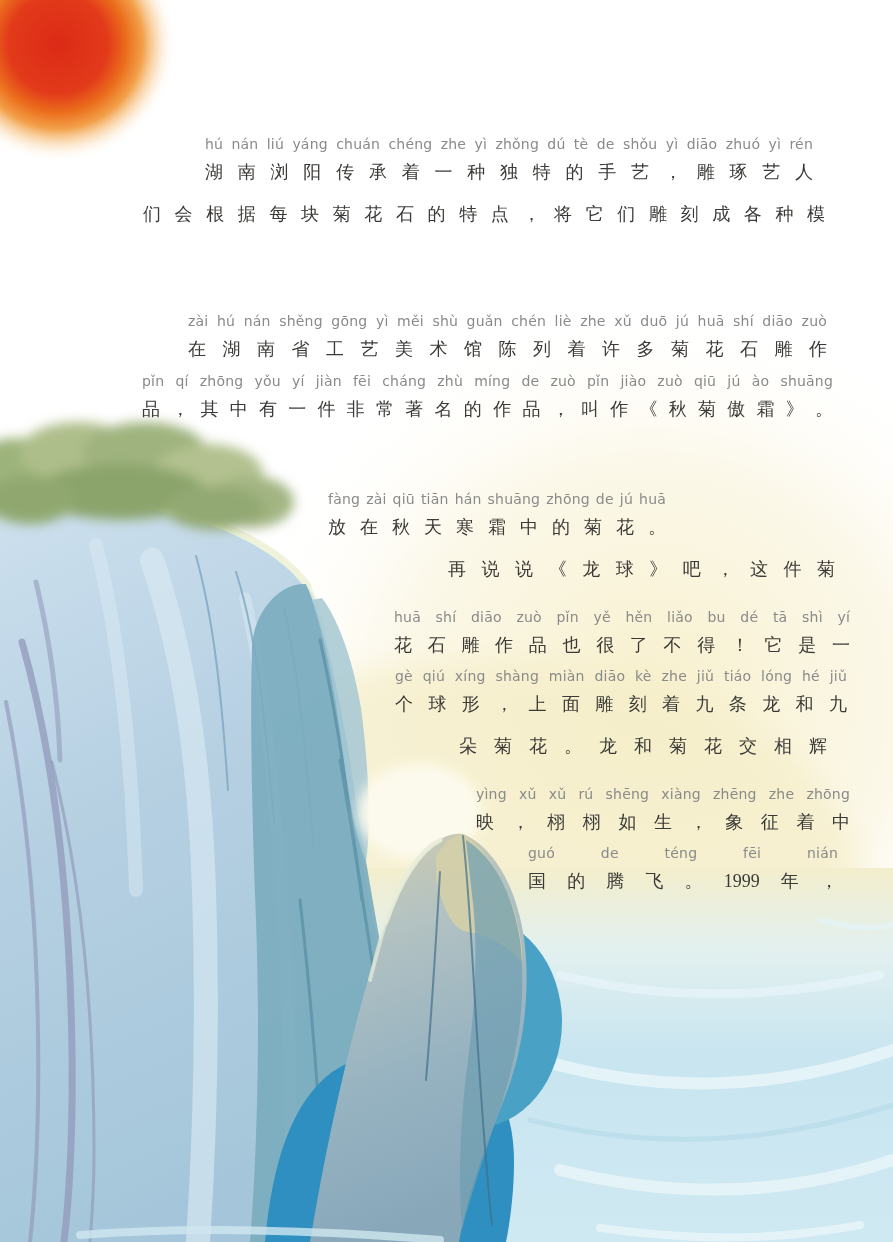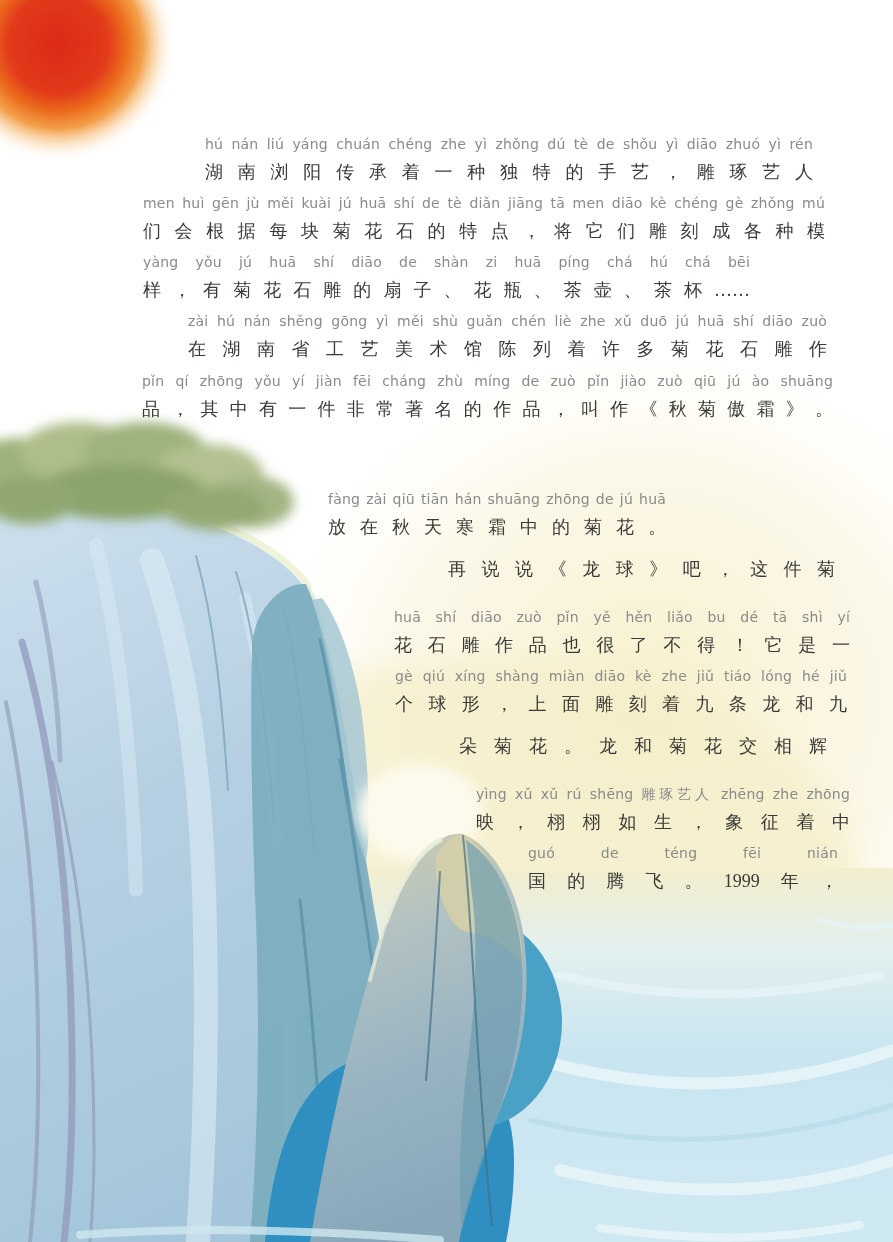--- a/index.html
+++ b/index.html
@@ -171,26 +171,21 @@
 
     <path d="M80,1235 C200,1226 320,1230 440,1240" stroke="#cfe7f0" stroke-width="8" fill="none" opacity="0.8" stroke-linecap="round"></path>
   </svg>
 
   <div class="text-layer" id="text-layer">
       <div class="line l0">
         <div class="pinyin">hú nán liú yáng chuán chéng zhe yì zhǒng dú tè de shǒu yì  diāo zhuó yì rén</div>
         <div class="hanzi">湖南浏阳传承着一种独特的手艺，雕琢艺人</div>
       </div>
       <div class="line l1">
-        <div class="pinyin">men huì gēn jù měi kuài jú huā shí de tè diǎn  jiāng tā men diāo kè chéng gè zhǒng mú</div>
         <div class="hanzi">们会根据每块菊花石的特点，将它们雕刻成各种模</div>
-      </div>
-      <div class="line l2">
-        <div class="pinyin">yàng  yǒu jú huā shí diāo de shàn zi  huā píng  chá hú  chá bēi</div>
-        <div class="hanzi">样，有菊花石雕的扇子、花瓶、茶壶、茶杯……</div>
       </div>
       <div class="line l3">
         <div class="pinyin">zài hú nán shěng gōng yì měi shù guǎn chén liè zhe xǔ duō jú huā shí diāo zuò</div>
         <div class="hanzi">在湖南省工艺美术馆陈列着许多菊花石雕作</div>
       </div>
       <div class="line l4">
         <div class="pinyin">pǐn  qí zhōng yǒu yí jiàn fēi cháng zhù míng de zuò pǐn  jiào zuò  qiū jú ào shuāng</div>
         <div class="hanzi">品，其中有一件非常著名的作品，叫作《秋菊傲霜》。</div>
       </div>
       <div class="line l6">
@@ -205,21 +200,21 @@
         <div class="hanzi">花石雕作品也很了不得！它是一</div>
       </div>
       <div class="line l9">
         <div class="pinyin">gè qiú xíng  shàng miàn diāo kè zhe jiǔ tiáo lóng hé jiǔ</div>
         <div class="hanzi">个球形，上面雕刻着九条龙和九</div>
       </div>
       <div class="line l10">
         <div class="hanzi">朵菊花。龙和菊花交相辉</div>
       </div>
       <div class="line l11">
-        <div class="pinyin">yìng  xǔ xǔ rú shēng  雕琢艺人 zhēng zhe zhōng</div>
+        <div class="pinyin">yìng  xǔ xǔ rú shēng  xiàng zhēng zhe zhōng</div>
         <div class="hanzi">映，栩栩如生，象征着中</div>
       </div>
       <div class="line l12">
         <div class="pinyin">guó de téng fēi  nián</div>
         <div class="hanzi">国的腾飞。1999年，</div>
       </div>
     </div>
 </div>
 
 </body></html>

